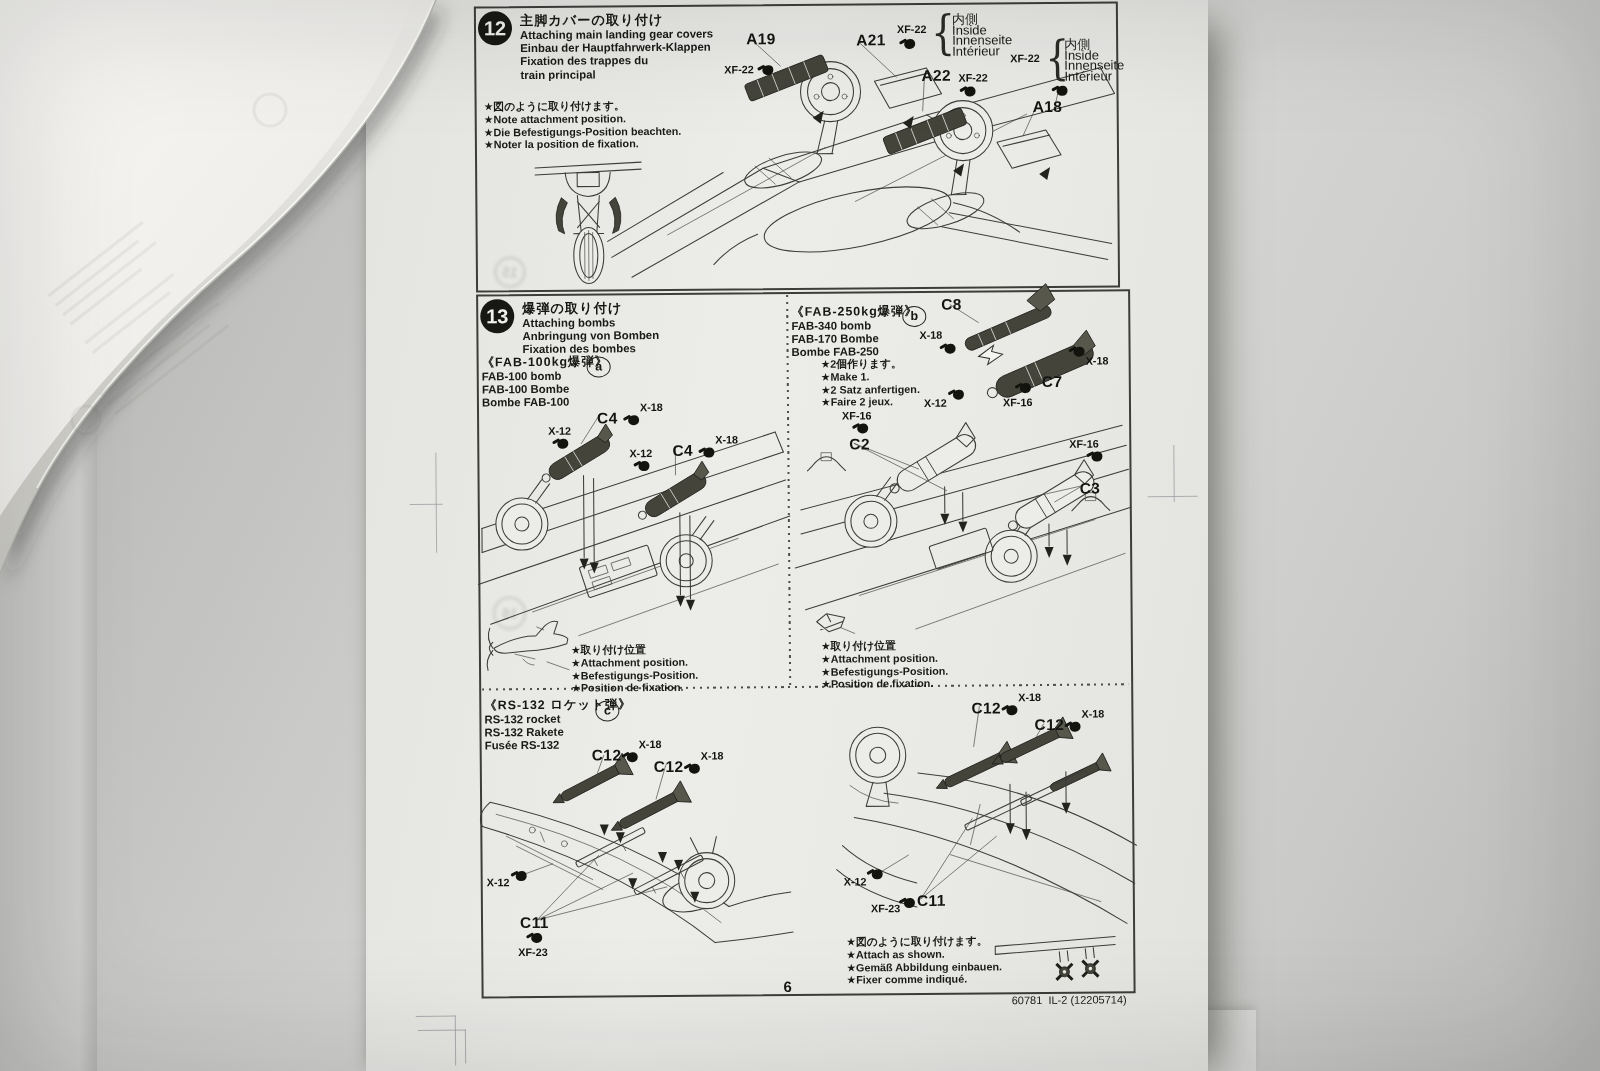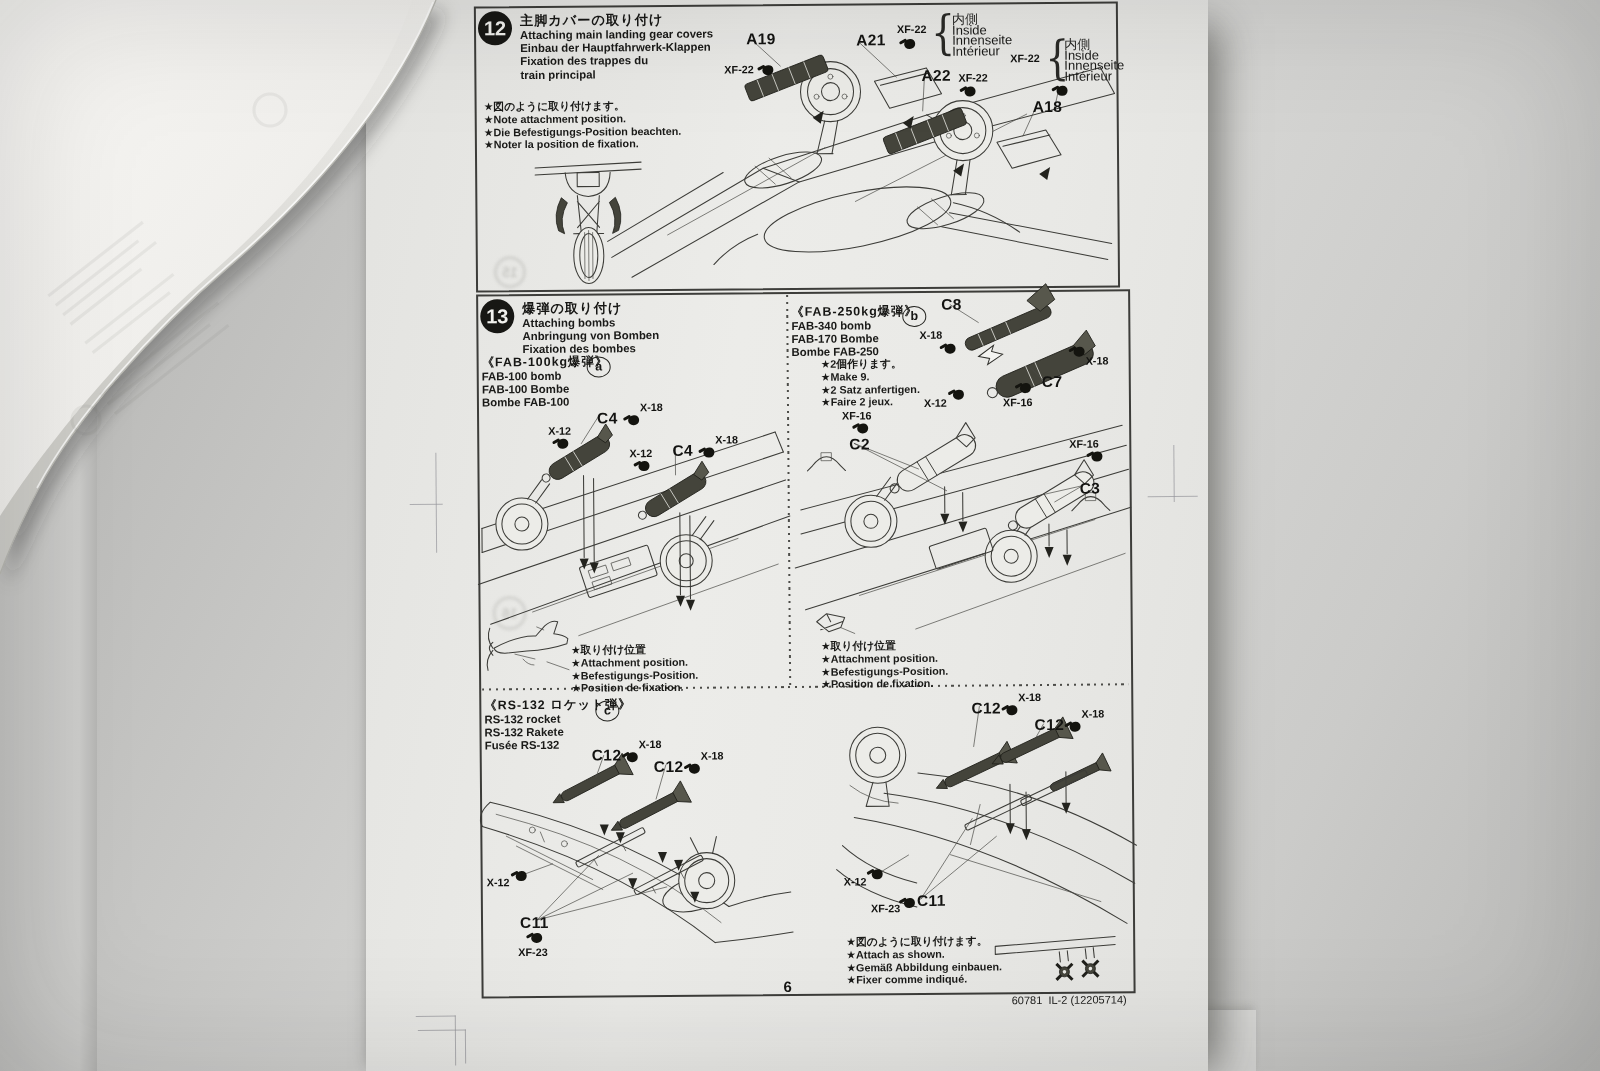--- a/index.html
+++ b/index.html
@@ -275,21 +275,21 @@
 
     <div class="abs jp" style="left:793px;top:304px;font-size:12.4px;">《FAB-250kg爆弾》</div>
     <div class="badge" style="left:904px;top:307px;">b</div>
     <div class="abs hl" style="left:793px;top:320px;">
       <span>FAB-340 bomb</span>
       <span>FAB-170 Bombe</span>
       <span>Bombe FAB-250</span>
     </div>
     <div class="abs note" style="left:822px;top:358px;">
       <span>★2個作ります。</span>
-      <span>★Make 9.</span>
+      <span>★Make 1.</span>
       <span>★2 Satz anfertigen.</span>
       <span>★Faire 2 jeux.</span>
     </div>
 
     <svg class="diagram" style="left:922px;top:292px;width:208px;height:120px;" viewBox="0 0 208 120">
       <g transform="translate(88,38) rotate(-23)">
         <rect class="dk" x="-46" y="-7" width="92" height="13" rx="6"></rect>
         <path class="dk2" d="M28 -18 L52 -26 L54 -8 L36 -3 z"></path>
         <path class="bandl" d="M-30 -7 V6 M-16 -7 V6 M0 -7 V6"></path>
       </g>

